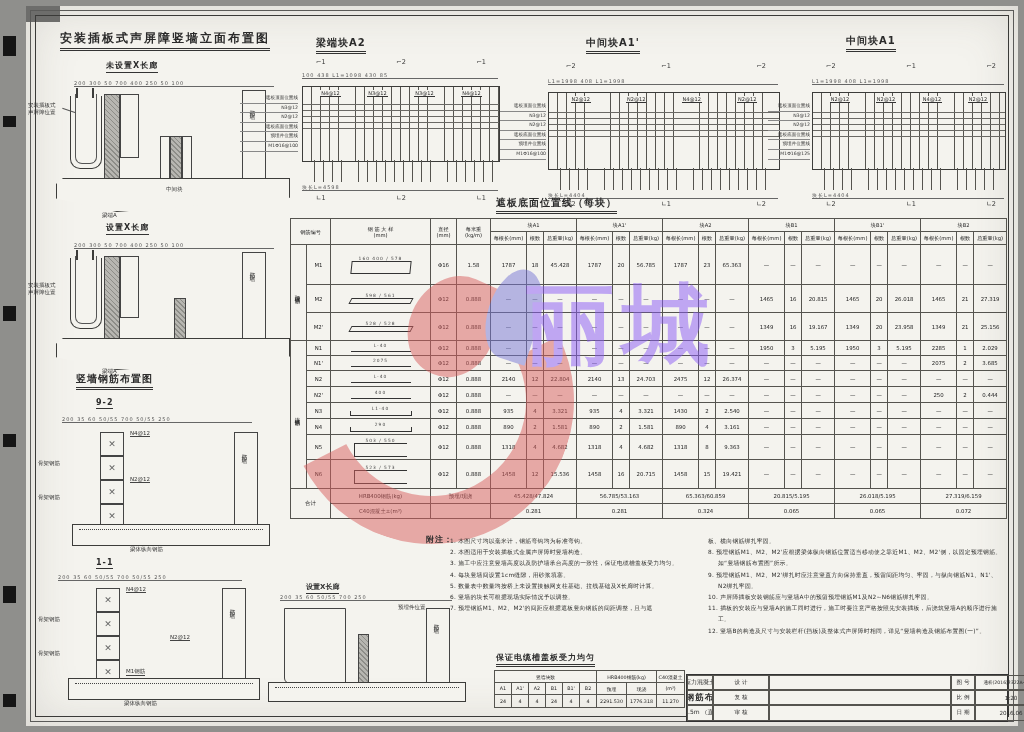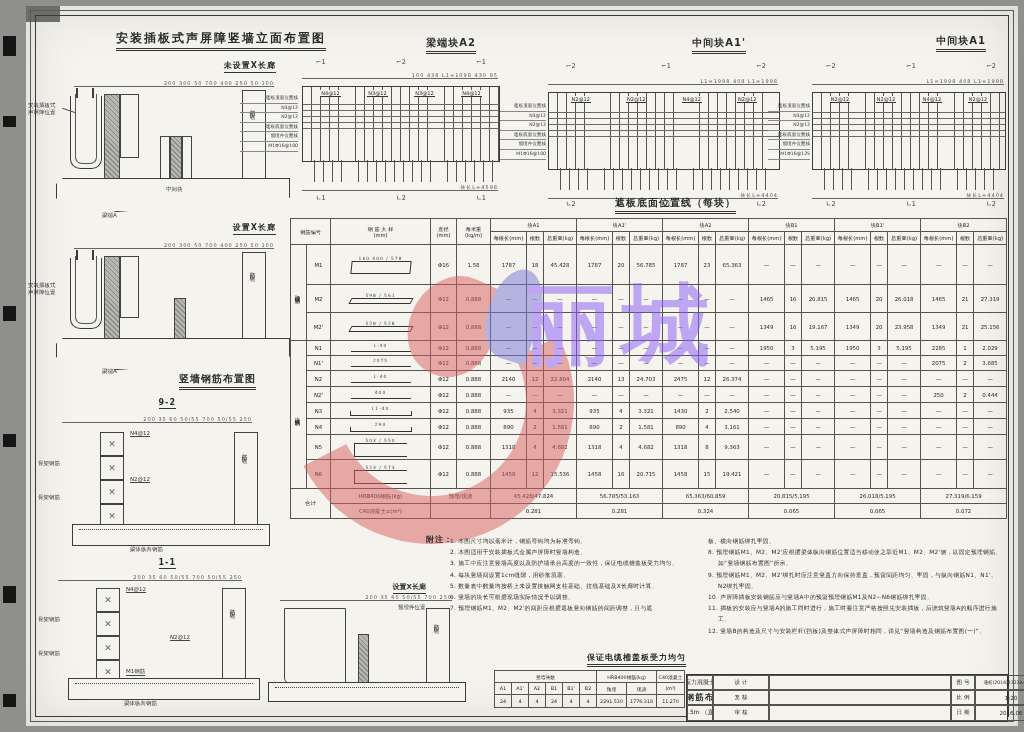--- a/index.html
+++ b/index.html
@@ -5,21 +5,21 @@
   html,body{margin:0;padding:0;width:1024px;height:732px;overflow:hidden;
     background:#8f8f8c;font-family:"DejaVu Sans",sans-serif;color:#2b2b2b;}
   .sheet{position:absolute;left:0;top:0;width:1024px;height:732px;}
   .paper{position:absolute;left:26px;top:6px;width:992px;height:720px;
     background:#f4f3ee;box-shadow:inset 0 0 50px rgba(90,85,70,.18);}
   .frame-outer{position:absolute;inset:4px;border:1px solid #5a5a58;}
   .frame-inner{position:absolute;inset:9px;border:1.6px solid #3a3a38;}
   .corner-smudge{position:absolute;left:0;top:0;width:34px;height:16px;background:#6d6d6b;}
   .binder{position:absolute;background:#151515;width:13px;left:3px;}
   .abs{position:absolute;}
-  .ctr{text-align:right;}
+  .ctr{text-align:left;}
   .title-lg{font-size:12px;font-weight:bold;letter-spacing:2px;}
   .title-md{font-size:10px;font-weight:bold;letter-spacing:1px;}
   .title-sm{font-size:8px;font-weight:bold;letter-spacing:1px;}
   .u2{display:inline-block;border-bottom:3px double #333;padding-bottom:1px;}
   .u1{display:inline-block;border-bottom:1px solid #333;padding-bottom:1px;}
   .dims{font-size:5px;color:#555;letter-spacing:1px;white-space:nowrap;}
   .dimline{border-bottom:.8px solid #666;}
   .vtext{writing-mode:vertical-rl;letter-spacing:2px;}
   .hatch{background:#b7b6b1;border:1px solid #444;
     background-image:repeating-linear-gradient(45deg,#8d8d88 0,#8d8d88 1px,transparent 1px,transparent 3.5px);}

